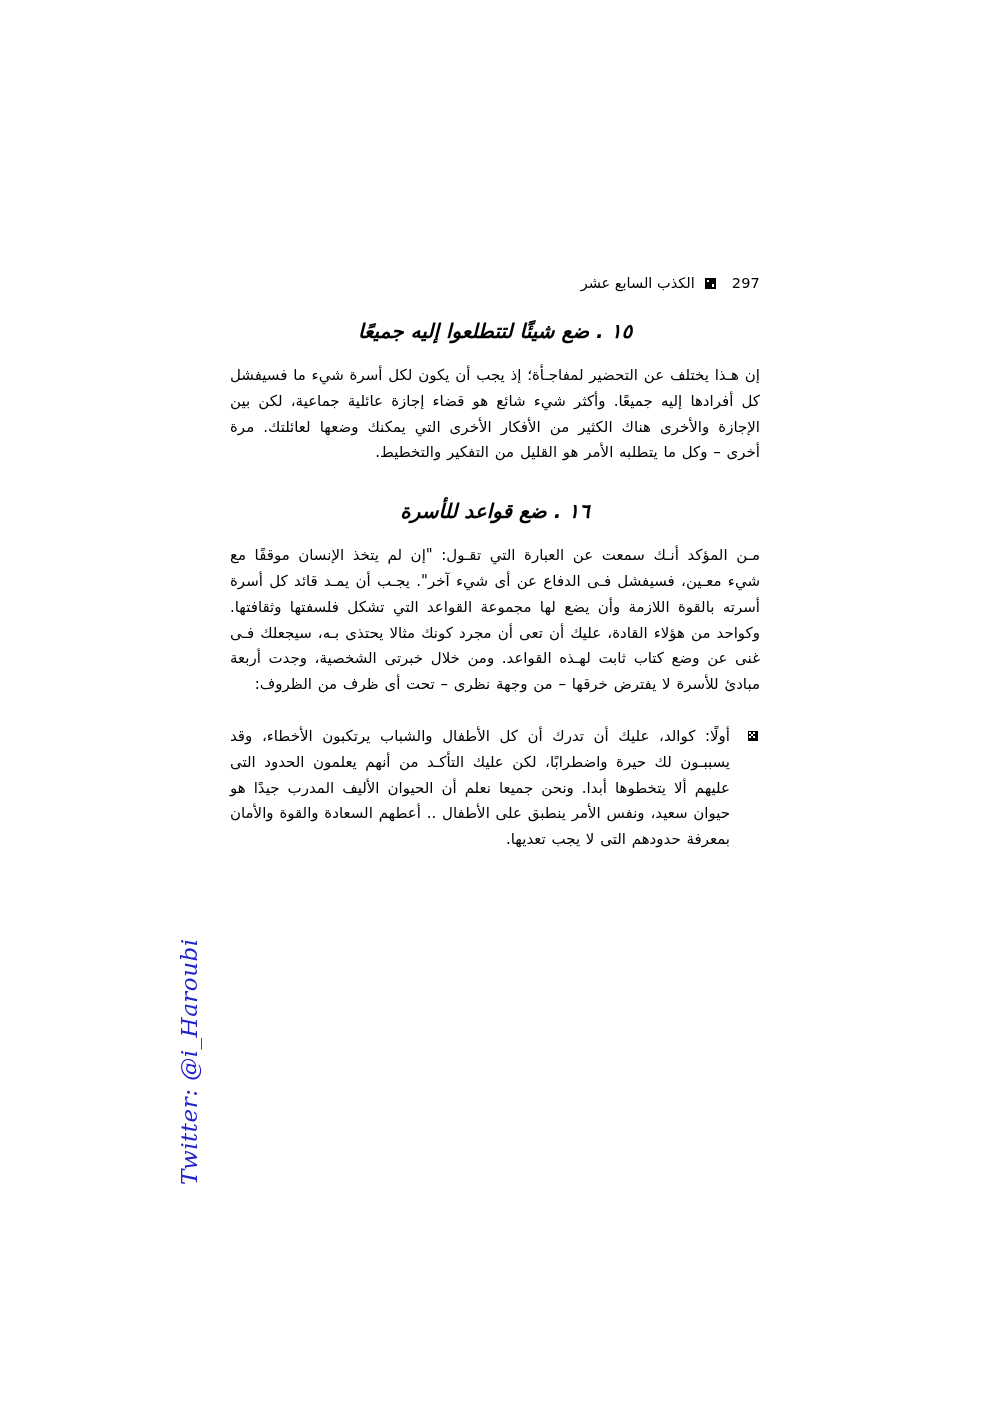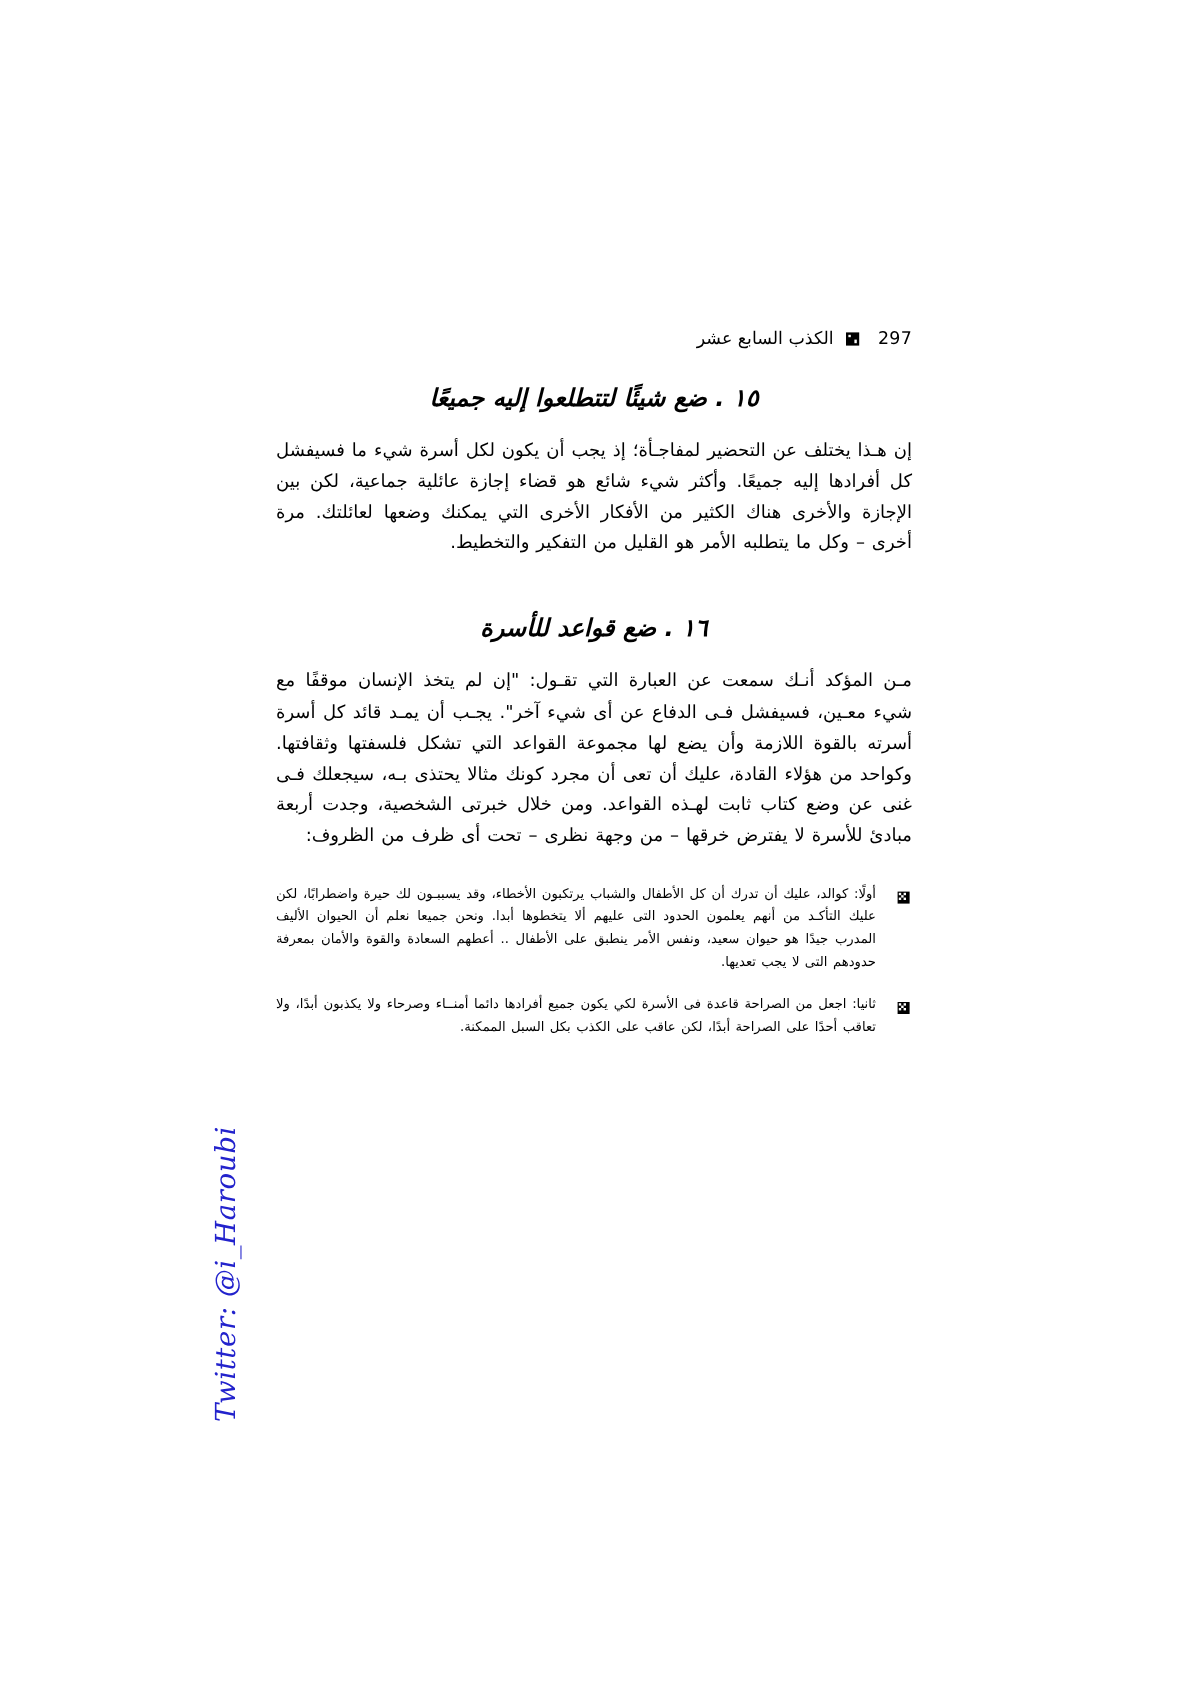--- a/index.html
+++ b/index.html
@@ -84,21 +84,21 @@
     font-family: "DejaVu Sans", "Liberation Sans", sans-serif;
     font-weight: bold;
     font-style: italic;
     font-size: 20px;
     line-height: 1.35;
     text-align: center;
     letter-spacing: 0.5px;
     white-space: nowrap;
   }
   h2.heading-15 { margin-top: 0px; }
-  h2.heading-16 { margin-top: 44px; }
+  h2.heading-16 { margin-top: 32px; }
 
   p.body-text {
     margin: 14px 0 0 0;
     font-size: 15px;
     line-height: 1.72;
     text-align: justify;
     text-justify: inter-word;
     word-spacing: 1px;
   }
   p.body-text.first { margin-top: 18px; }
@@ -106,21 +106,21 @@
   
   ul.rules-list {
     list-style: none;
     margin: 26px 0 0 0;
     padding: 0;
   }
   ul.rules-list li {
     position: relative;
     margin: 16px 0 14px 0;
     padding-right: 30px;
-    font-size: 11px;
+    font-size: 15px;
     line-height: 1.72;
     text-align: justify;
     word-spacing: 1px;
   }
   ul.rules-list li:last-child { margin-bottom: 0; }
   .bullet-glyph {
     position: absolute;
     right: 2px;
     top: 7px;
     width: 10px;
@@ -177,23 +177,19 @@
 
     <h2 class="section-heading heading-16">١٦ . ضع قواعد للأسرة</h2>
 
     <p class="body-text first">مـن المؤكد أنـك سمعت عن العبارة التي تقـول: "إن لم يتخذ الإنسان موقفًا مع شيء معـين، فسيفشل فـى الدفاع عن أى شيء آخر". يجـب أن يمـد قائد كل أسرة أسرته بالقوة اللازمة وأن يضع لها مجموعة القواعد التي تشكل فلسفتها وثقافتها. وكواحد من هؤلاء القادة، عليك أن تعى أن مجرد كونك مثالا يحتذى بـه، سيجعلك فـى غنى عن وضع كتاب ثابت لهـذه القواعد. ومن خلال خبرتى الشخصية، وجدت أربعة مبادئ للأسرة لا يفترض خرقها – من وجهة نظرى – تحت أى ظرف من الظروف:</p>
 
     <ul class="rules-list">
       <li>
         <span class="bullet-glyph"></span>
         <span>أولًا: كوالد، عليك أن تدرك أن كل الأطفال والشباب يرتكبون الأخطاء، وقد يسببـون لك حيرة واضطرابًا، لكن عليك التأكـد من أنهم يعلمون الحدود التى عليهم ألا يتخطوها أبدا. ونحن جميعا نعلم أن الحيوان الأليف المدرب جيدًا هو حيوان سعيد، ونفس الأمر ينطبق على الأطفال .. أعطهم السعادة والقوة والأمان بمعرفة حدودهم التى لا يجب تعديها.</span>
       </li>
-      <li>
-        <span class="bullet-glyph"></span>
-        <span>ثانيا: اجعل من الصراحة قاعدة فى الأسرة لكي يكون جميع أفرادها دائما أمنــاء وصرحاء ولا يكذبون أبدًا، ولا تعاقب أحدًا على الصراحة أبدًا، لكن عاقب على الكذب بكل السبل الممكنة.</span>
-      </li>
     </ul>
 
   </div>
 
   <div class="watermark">Twitter: @i_Haroubi</div>
 
 </div>
 
 </body></html>

